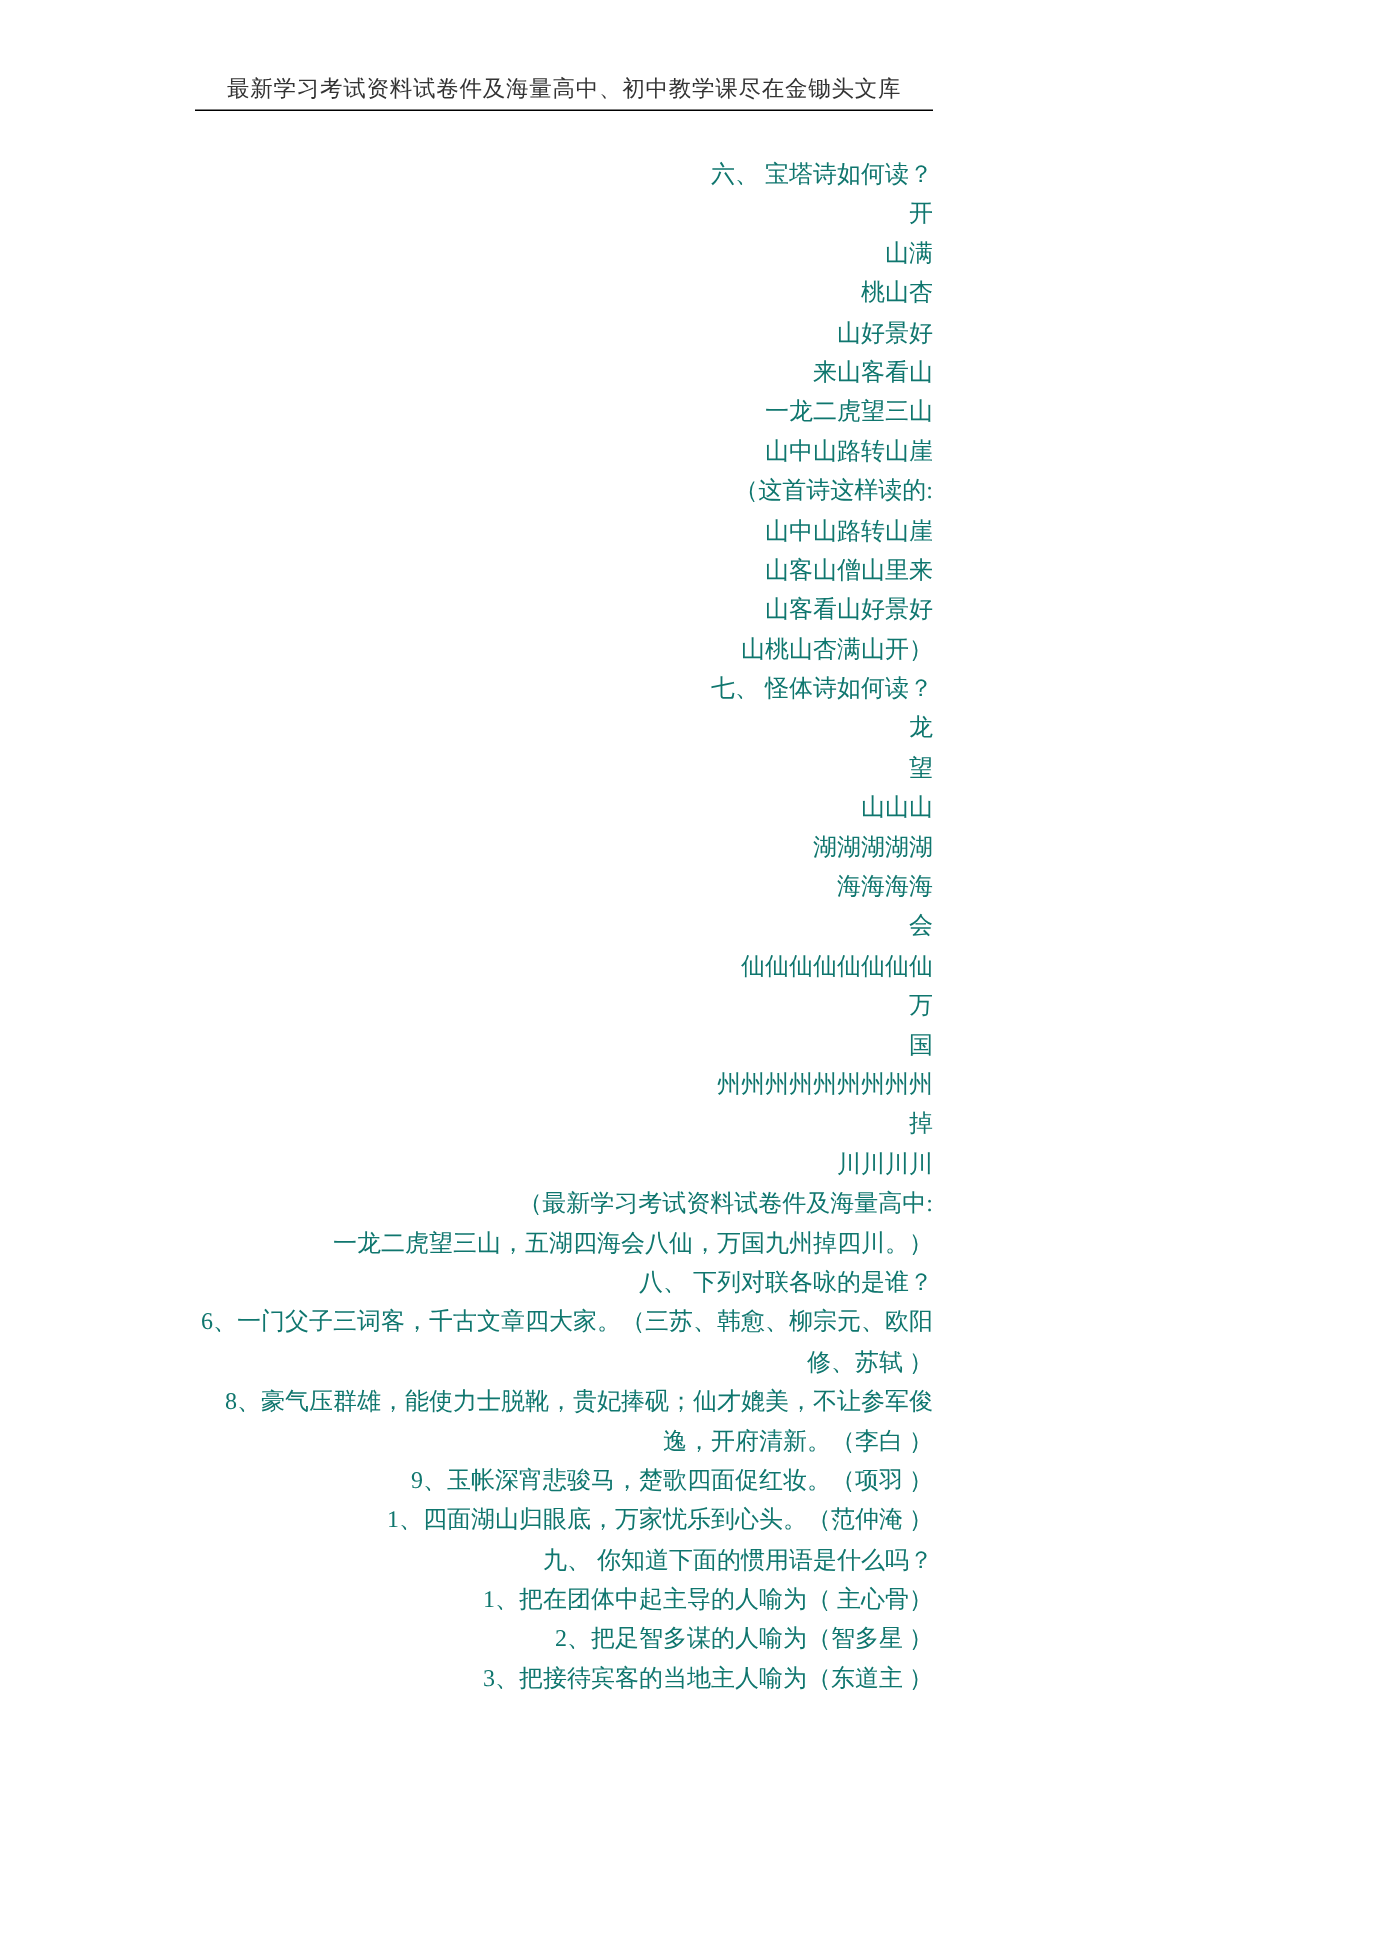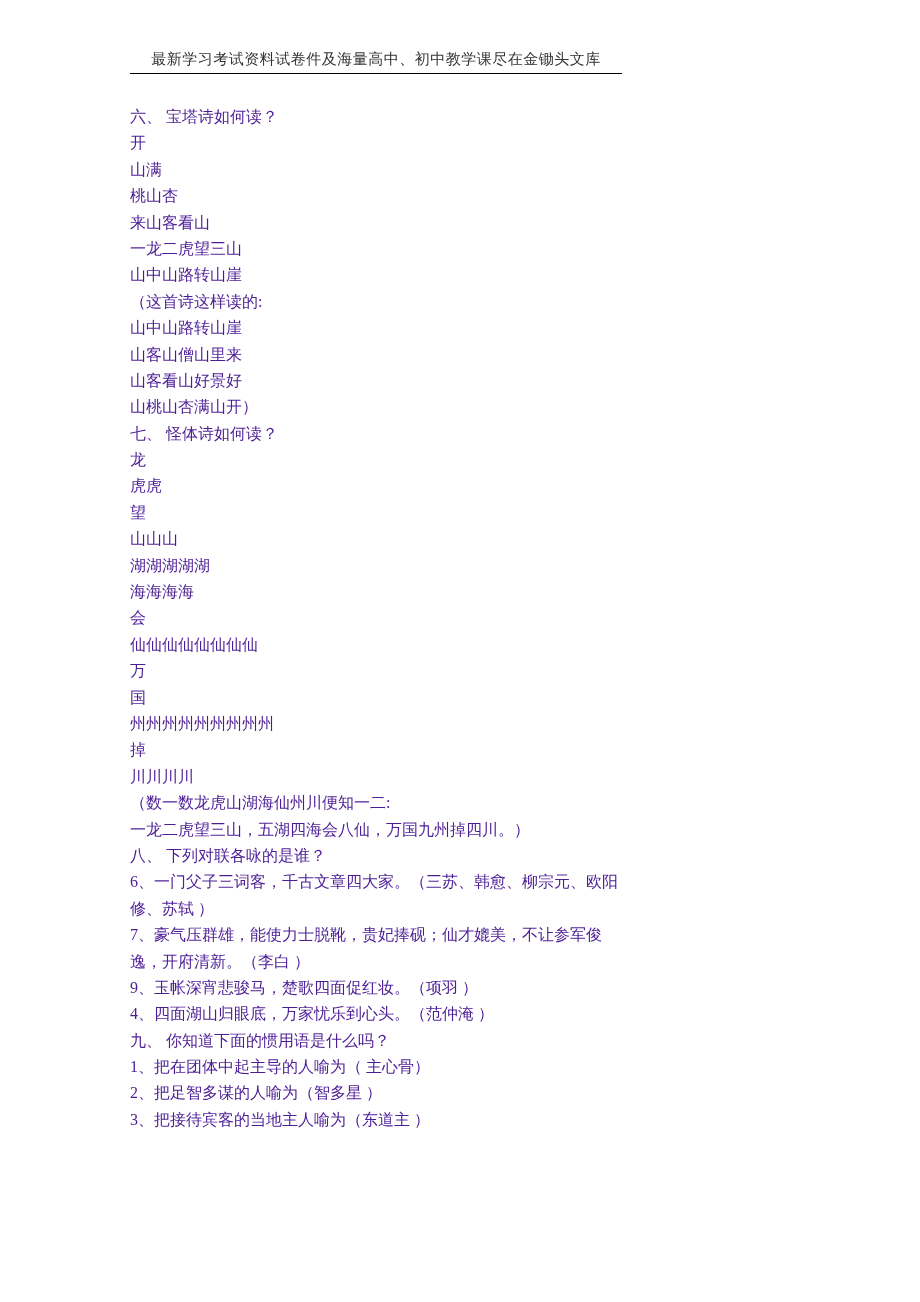--- a/index.html
+++ b/index.html
@@ -24,64 +24,65 @@
     letter-spacing: 0.5px;
   }
   .header-line {
     border: none;
     border-top: 1.5px solid #000;
     margin: 0 0 30px 0;
   }
   .content {
     font-size: 16px;
     line-height: 1.65;
-    color: #4c1d95;
+    color: #0f766e;
+    text-align: right;
   }
   .line {
     white-space: pre-wrap;
   }
 </style>
 </head>
 <body>
 
 <div class="page">
   <div class="header">最新学习考试资料试卷件及海量高中、初中教学课尽在金锄头文库</div>
   <hr class="header-line">
   <div class="content">
     <div class="line">六、 宝塔诗如何读？</div>
     <div class="line">开</div>
     <div class="line">山满</div>
     <div class="line">桃山杏</div>
+    <div class="line">山好景好</div>
     <div class="line">来山客看山</div>
     <div class="line">一龙二虎望三山</div>
     <div class="line">山中山路转山崖</div>
     <div class="line">（这首诗这样读的:</div>
     <div class="line">山中山路转山崖</div>
     <div class="line">山客山僧山里来</div>
     <div class="line">山客看山好景好</div>
     <div class="line">山桃山杏满山开）</div>
     <div class="line">七、 怪体诗如何读？</div>
     <div class="line">龙</div>
-    <div class="line">虎虎</div>
     <div class="line">望</div>
     <div class="line">山山山</div>
     <div class="line">湖湖湖湖湖</div>
     <div class="line">海海海海</div>
     <div class="line">会</div>
     <div class="line">仙仙仙仙仙仙仙仙</div>
     <div class="line">万</div>
     <div class="line">国</div>
     <div class="line">州州州州州州州州州</div>
     <div class="line">掉</div>
     <div class="line">川川川川</div>
-    <div class="line">（数一数龙虎山湖海仙州川便知一二:</div>
+    <div class="line">（最新学习考试资料试卷件及海量高中:</div>
     <div class="line">一龙二虎望三山，五湖四海会八仙，万国九州掉四川。）</div>
     <div class="line">八、 下列对联各咏的是谁？</div>
     <div class="line">6、一门父子三词客，千古文章四大家。（三苏、韩愈、柳宗元、欧阳修、苏轼 ）</div>
-    <div class="line">7、豪气压群雄，能使力士脱靴，贵妃捧砚；仙才媲美，不让参军俊逸，开府清新。（李白 ）</div>
+    <div class="line">8、豪气压群雄，能使力士脱靴，贵妃捧砚；仙才媲美，不让参军俊逸，开府清新。（李白 ）</div>
     <div class="line">9、玉帐深宵悲骏马，楚歌四面促红妆。（项羽 ）</div>
-    <div class="line">4、四面湖山归眼底，万家忧乐到心头。（范仲淹 ）</div>
+    <div class="line">1、四面湖山归眼底，万家忧乐到心头。（范仲淹 ）</div>
     <div class="line">九、 你知道下面的惯用语是什么吗？</div>
     <div class="line">1、把在团体中起主导的人喻为（ 主心骨）</div>
     <div class="line">2、把足智多谋的人喻为（智多星 ）</div>
     <div class="line">3、把接待宾客的当地主人喻为（东道主 ）</div>
   </div>
 </div>
 
 </body></html>

